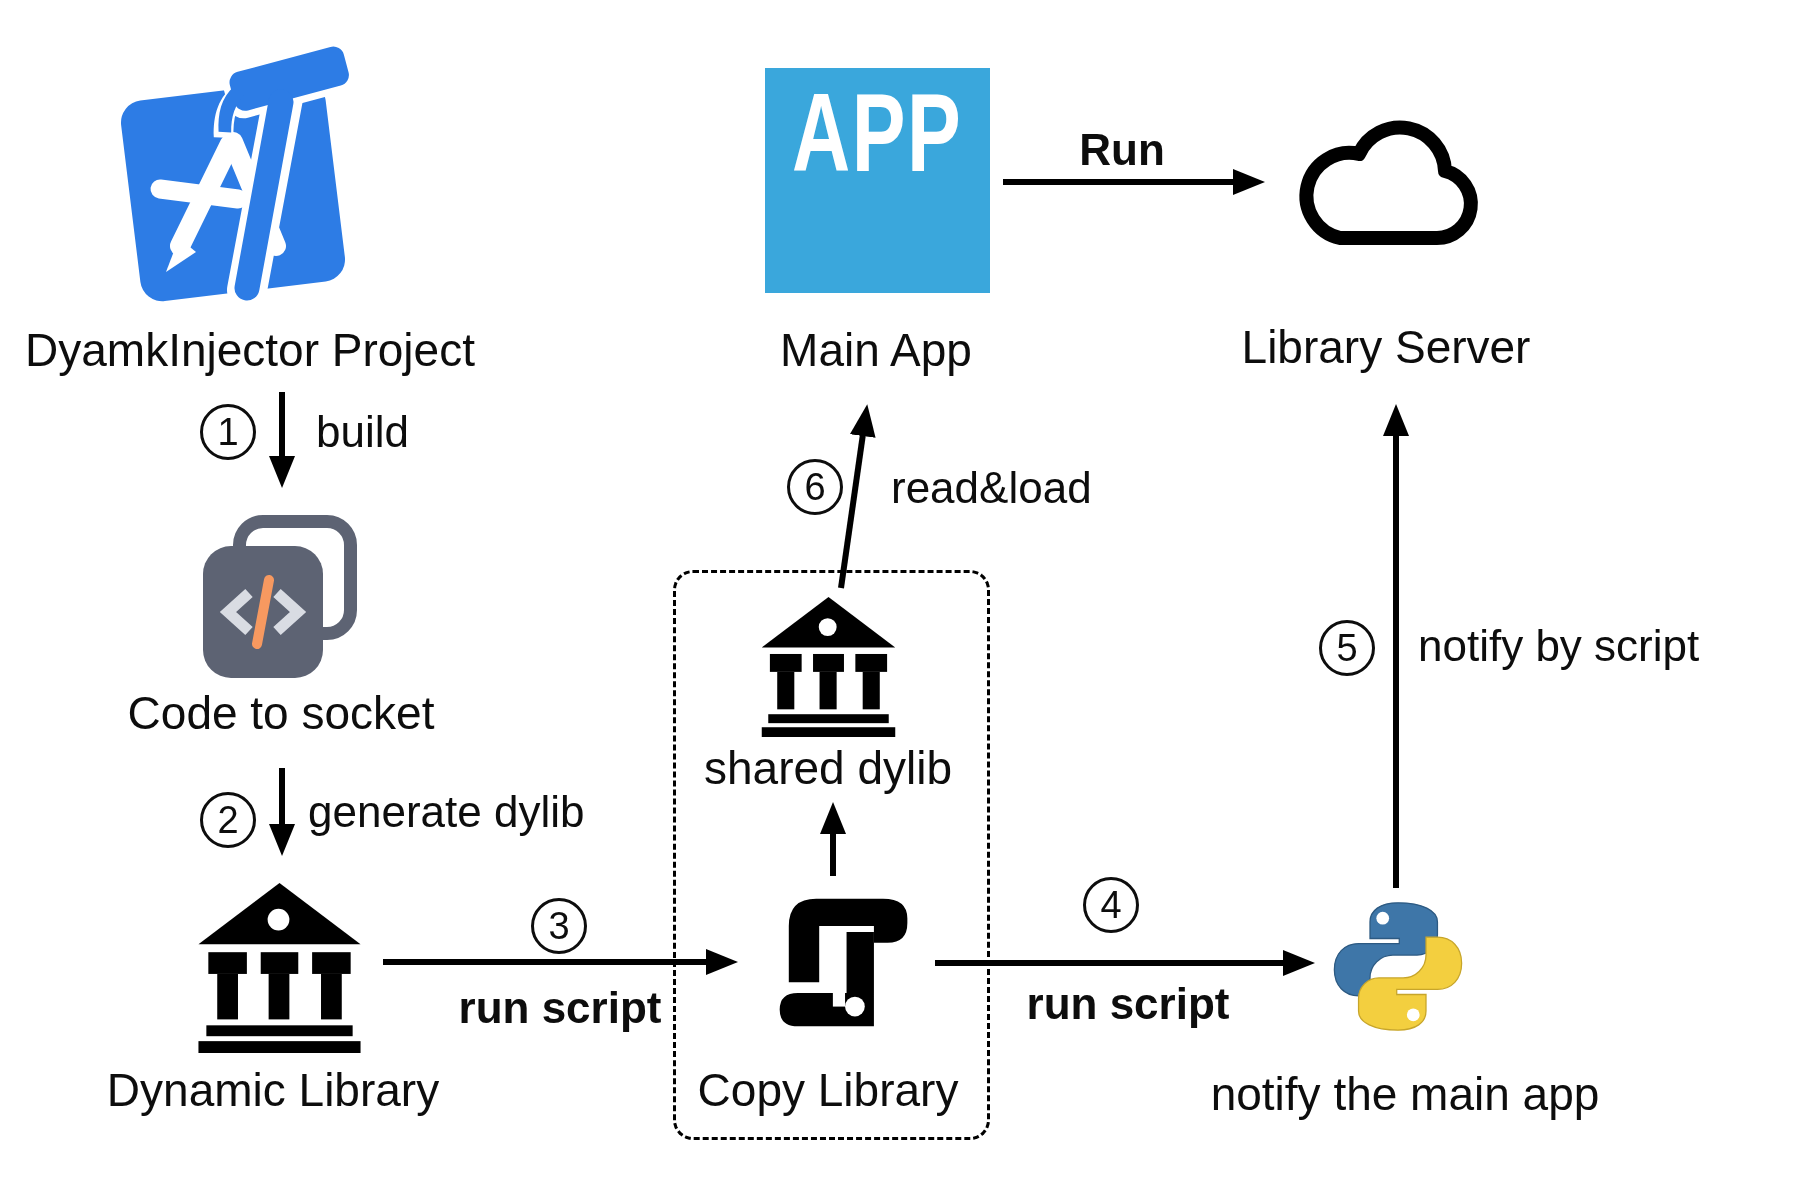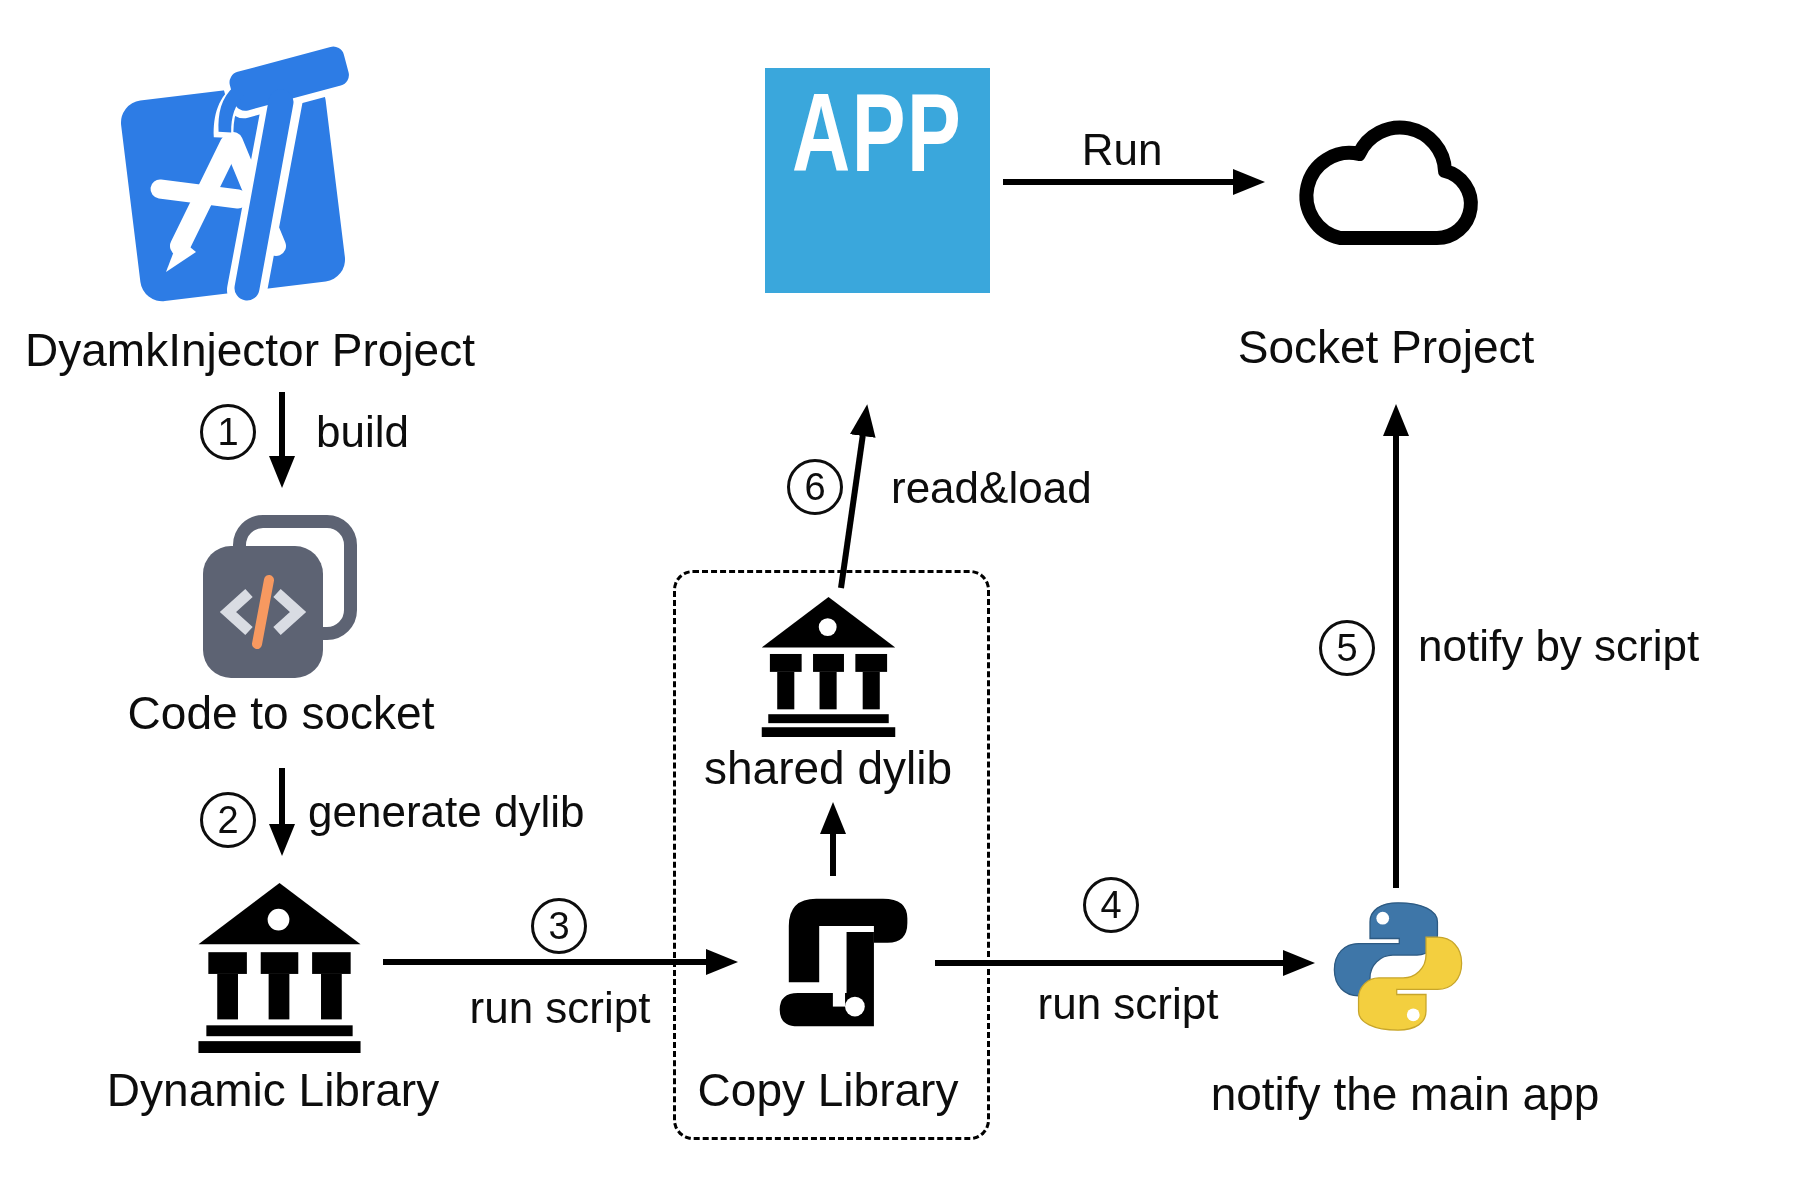--- a/index.html
+++ b/index.html
@@ -8,21 +8,21 @@
     font-family:"Liberation Sans","DejaVu Sans",sans-serif;color:#0d0d0d;
   }
   .abs{position:absolute;}
   .node-label{
     position:absolute;font-size:46px;line-height:56px;white-space:nowrap;
     transform:translateX(-50%);color:#0d0d0d;
   }
   .edge-label{
     position:absolute;font-size:44px;line-height:54px;white-space:nowrap;color:#0d0d0d;
   }
-  .edge-label.centered{transform:translateX(-50%);}
+  .edge-label.centered{transform:translateX(-50%);font-weight:bold;}
   .badge{
     position:absolute;width:56px;height:56px;border:3.5px solid #0d0d0d;border-radius:50%;
     display:flex;align-items:center;justify-content:center;
     font-size:38px;color:#0d0d0d;box-sizing:border-box;background:#fff;
   }
   .dashed-box{
     position:absolute;left:673px;top:570px;width:317px;height:570px;
     border:3.5px dashed #000;border-radius:20px;box-sizing:border-box;background:transparent;
   }
   
@@ -158,27 +158,28 @@
   <div class="node-label" style="left:828px;top:1062px;">Copy Library</div>
 
   <div class="badge" style="left:787px;top:459px;">
     <span>6</span>
   </div>
   <div class="edge-label" style="left:880px;top:461px;margin-left:11px;">read&amp;load</div>
 
   <div class="app-icon">
     <span>APP</span>
   </div>
+  <div class="node-label" style="left:876px;top:322px;">Main App</div>
 
   <div class="edge-label centered" style="left:1122px;top:123px;">Run</div>
 
   <svg class="abs" style="left:1288px;top:100px;" width="205" height="162" viewBox="0 0 205 162">
     <path d="M52,138 h96 a34,34 0 0 0 9,-67 a45,45 0 0 0 -86,-17 a33,33 0 0 0 -19,84 z" fill="#ffffff" stroke="#000" stroke-width="14" stroke-linejoin="round" stroke-linecap="round"></path>
   </svg>
-  <div class="node-label" style="left:1386px;top:319px;">Socket Project</div>
+  <div class="node-label" style="left:1386px;top:319px;">Library Server</div>
 
   <div class="badge" style="left:1319px;top:620px;">
     <span>5</span>
   </div>
   <div class="edge-label" style="left:1418px;top:619px;">notify by script</div>
 
   <div class="badge" style="left:1083px;top:877px;">
     <span>4</span>
   </div>
   <div class="edge-label centered" style="left:1128px;top:977px;">run script</div>

